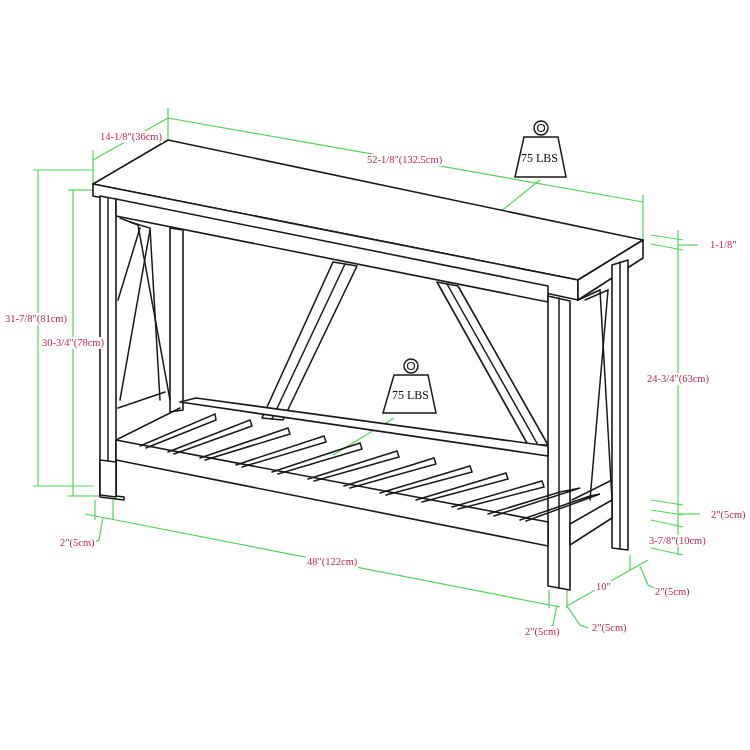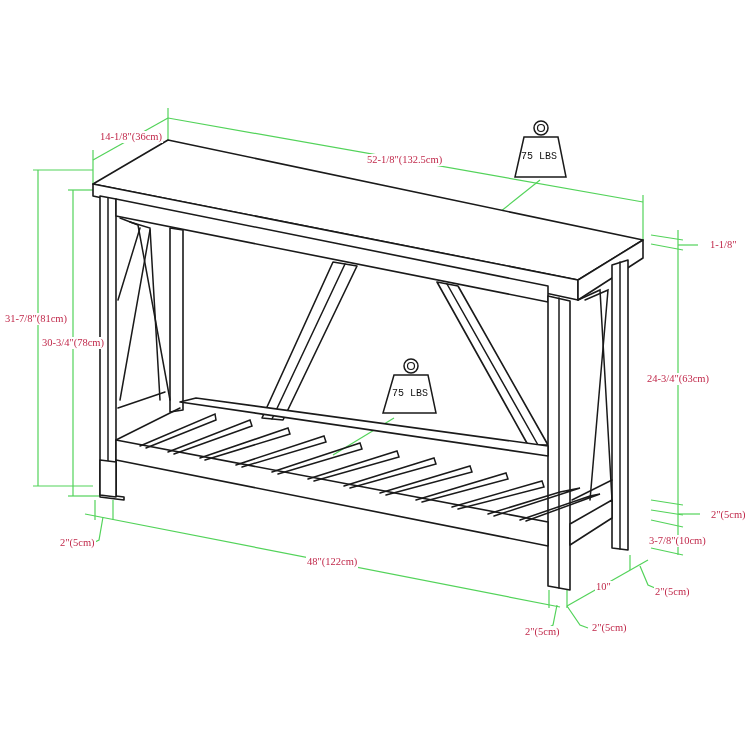--- a/index.html
+++ b/index.html
@@ -2,21 +2,21 @@
 <html><head>
   <meta charset="utf-8">
   <style>
     html, body { margin: 0; padding: 0; background: #ffffff; }
     .canvas { position: relative; width: 750px; height: 750px; background: #ffffff; overflow: hidden; }
     svg { position: absolute; left: 0; top: 0; }
     .ln { stroke: #1a1a1a; stroke-width: 1.6; fill: #ffffff; stroke-linejoin: round; }
     .lnn { stroke: #1a1a1a; stroke-width: 1.5; fill: none; stroke-linecap: round; }
     .dim { stroke: #53d35a; stroke-width: 1.2; fill: none; }
     .lbl { position: absolute; font-family: "Liberation Serif", "DejaVu Serif", serif; font-size: 10.5px; color: #c0284a; white-space: nowrap; background: #ffffff; padding: 0 1px; line-height: 12px; }
-    .wt { position: absolute; font-family: Liberation Mono, monospace; font-size: 10px; color: #111; white-space: nowrap; }
+    .wt { position: absolute; font-family: Liberation Serif, serif; font-size: 12px; color: #111; white-space: nowrap; }
   </style>
 </head>
 <body>
 
 <div class="canvas">
   <svg width="750" height="750" viewBox="0 0 750 750">
 
     <g>
 
       <line class="dim" x1="93" y1="160" x2="168" y2="118"></line>

